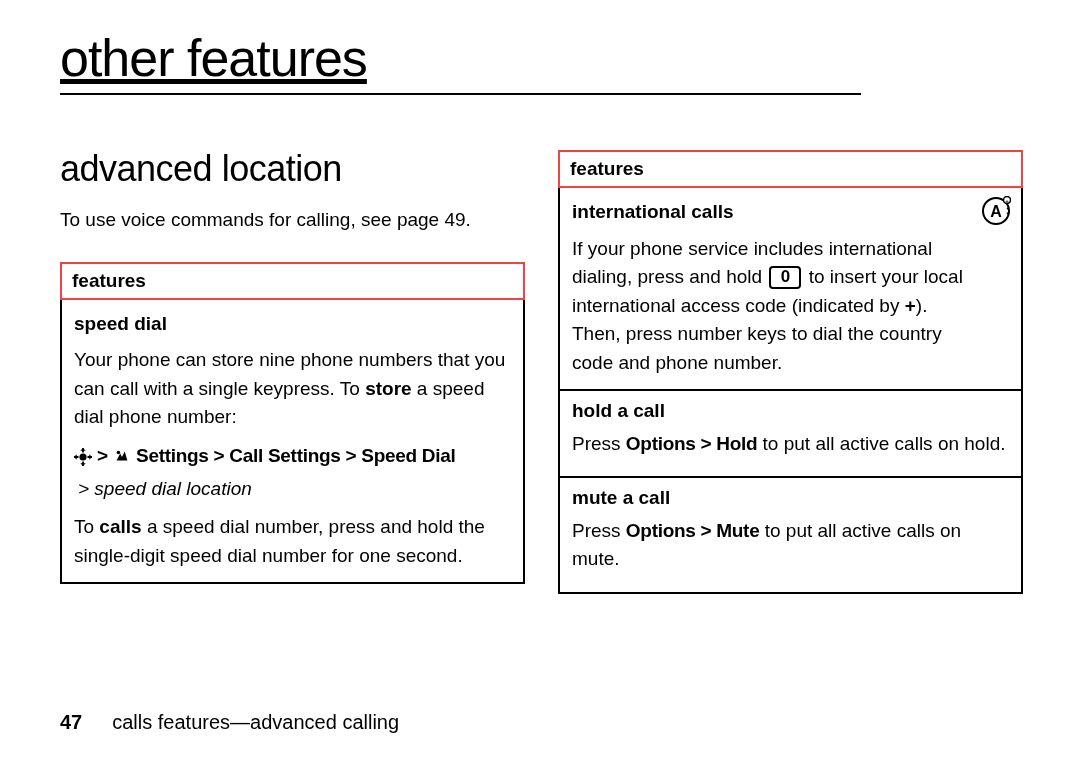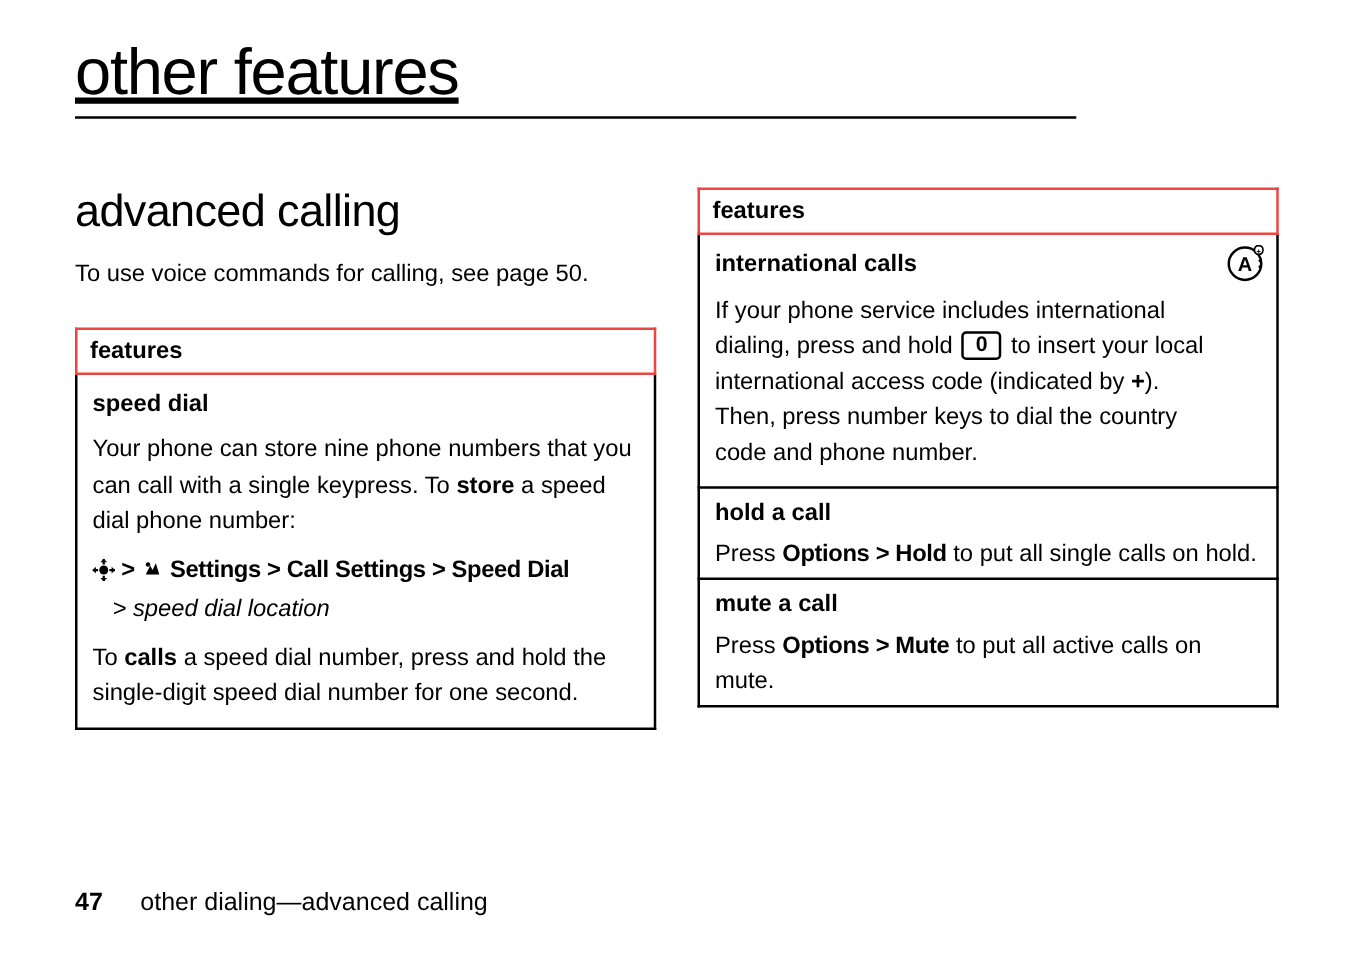--- a/index.html
+++ b/index.html
@@ -64,21 +64,21 @@
     font-weight: 700;
     padding: 6px 10px;
     font-size: 19px;
   }
   table.features td {
     border: 2px solid #000;
     padding: 10px 12px 12px 12px;
     vertical-align: top;
     line-height: 1.5;
   }
-  table.features td.tight { padding-top:6px; padding-bottom:4px; }
+  table.features td.tight { padding-top:6px; padding-bottom:18px; }
   .row-title {
     font-weight: 700;
     display: block;
     margin-bottom: 8px;
   }
   .nav-path {
     display: block;
     margin: 10px 0 4px 0;
   }
   .nav-icons {
@@ -134,22 +134,22 @@
 <body>
 
 <div class="page">
 
   <h1 class="main-title">other features</h1>
   <hr class="title-rule">
 
   <div class="columns">
 
     <div class="col left">
-      <h2 class="section-title">advanced calling</h2>
-      <p class="intro">To use voice commands for calling, see page 50.</p>
+      <h2 class="section-title">advanced location</h2>
+      <p class="intro">To use voice commands for calling, see page 49.</p>
 
       <table class="features">
         <tbody>
             <tr>
           <th>features</th>
         </tr>
         <tr>
           <td>
             <span class="row-title">speed dial</span>
             <span>Your phone can store nine phone numbers that you can call with a single keypress. To </span><b>store</b><span> a speed dial phone number:</span>
@@ -163,21 +163,21 @@
                     </svg>
               </span><span class="bold-cond"> &gt; </span>
               <span class="nav-icons">
                 <svg class="nav-icon" viewBox="0 0 20 20">
                       <path d="M4 14 L8 6 L10 10 L13 4 L16 14 Z" fill="#000"></path>
                       <circle cx="6" cy="5" r="2" fill="#000"></circle>
                     </svg>
               </span>
               <span class="bold-cond">Settings &gt; Call Settings &gt; Speed Dial</span>
             </span>
-            <span class="italic" style="display:block; margin:2px 0 10px 16px;">&gt; speed dial location</span>
+            <span class="italic" style="display:block; margin:2px 0 10px 4px;">&gt; speed dial location</span>
 
             <span>To </span><b>calls</b><span> a speed dial number, press and hold the single-digit speed dial number for one second.</span>
           </td>
         </tr>
       </tbody>
         </table>
     </div>
 
     <div class="col right">
       <table class="features">
@@ -196,32 +196,32 @@
                 <text x="26" y="7" text-anchor="middle" font-family="Arial" font-size="6" font-weight="700">+</text>
                 <path d="M26 12 Q30 15 26 18" fill="none" stroke="#000" stroke-width="1.5"></path>
               </svg>
             </span>
             <span>If your phone service includes international dialing, press and hold </span><span class="keycap">0</span><span> to insert your local international access code (indicated by </span><b>+</b><span>). Then, press number keys to dial the country code and phone number.</span>
           </td>
         </tr>
         <tr>
           <td class="tight">
             <span class="row-title" style="margin-bottom:4px">hold a call</span>
-            <span>Press </span><span class="bold-cond">Options &gt; Hold</span><span> to put all single calls on hold.</span>
+            <span>Press </span><span class="bold-cond">Options &gt; Hold</span><span> to put all active calls on hold.</span>
           </td>
         </tr>
         <tr>
           <td class="tight">
             <span class="row-title" style="margin-bottom:4px">mute a call</span>
             <span>Press </span><span class="bold-cond">Options &gt; Mute</span><span> to put all active calls on mute.</span>
           </td>
         </tr>
       </tbody>
         </table>
     </div>
 
   </div>
 
   <div class="footer">
-    <span class="pn">47</span><span>other dialing—advanced calling</span>
+    <span class="pn">47</span><span>calls features—advanced calling</span>
   </div>
 
 </div>
 
 </body></html>

